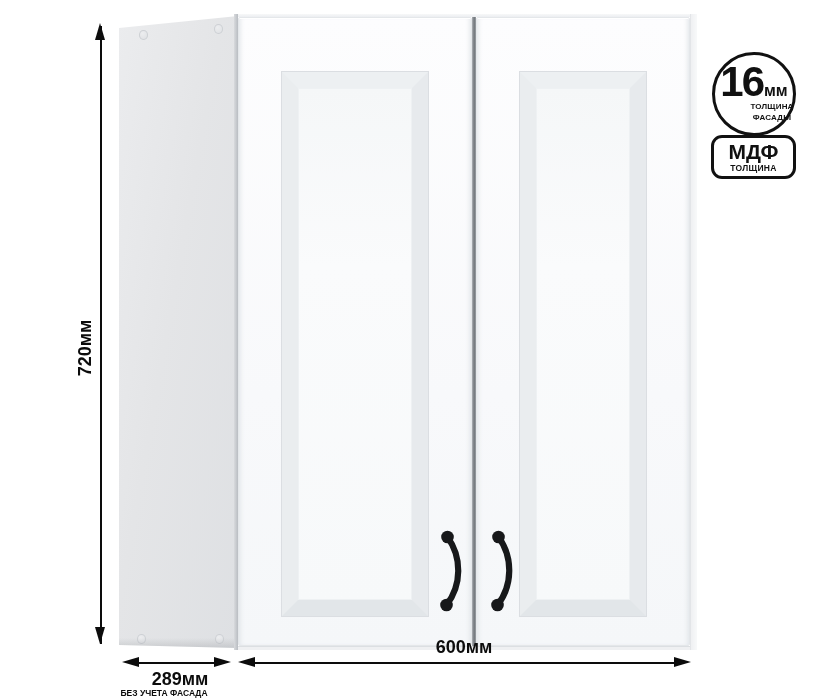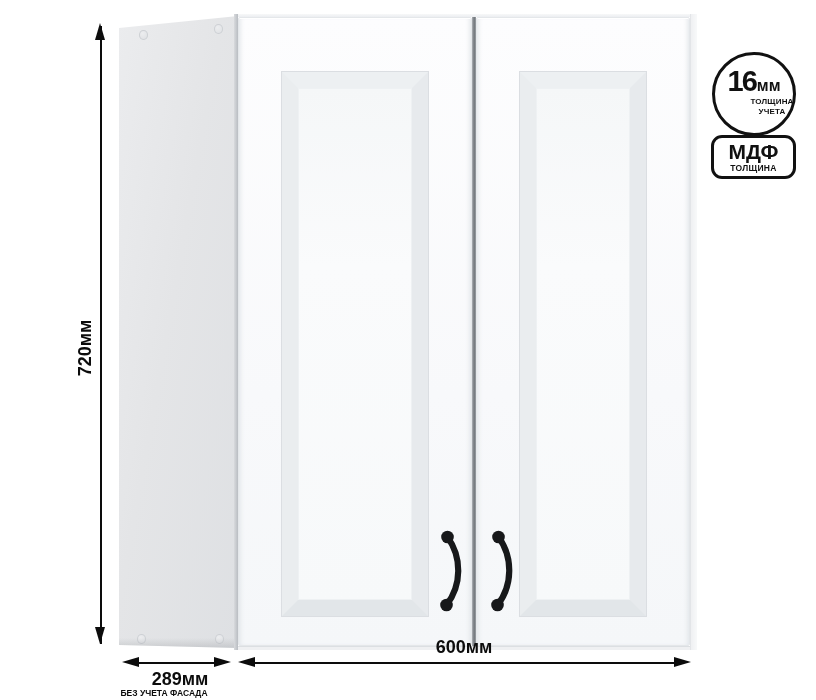--- a/index.html
+++ b/index.html
@@ -59,21 +59,21 @@
   .dim-label{position:absolute;font-weight:bold;font-size:18px;line-height:1;text-align:center;color:#0c0c0c;white-space:nowrap;}
   .dim-label.vertical{width:100px;height:20px;transform:rotate(-90deg);}
   .dim-note{position:absolute;font-weight:bold;font-size:8.5px;line-height:1;text-align:center;color:#0c0c0c;white-space:nowrap;}
   
   .badge-circle{
     position:absolute;left:712px;top:52px;width:84px;height:84px;box-sizing:border-box;
     border:3px solid #111111;border-radius:50%;background:#ffffff;
     display:flex;flex-direction:column;align-items:center;justify-content:center;text-align:center;
   }
   .badge-big-row{display:flex;align-items:flex-end;}
-  .badge-value{font-weight:bold;font-size:29px;line-height:0.82;letter-spacing:-2px;color:#111;}
+  .badge-value{font-weight:bold;font-size:42px;line-height:0.82;letter-spacing:-2px;color:#111;}
   .badge-unit{font-weight:bold;font-size:16px;line-height:1;color:#111;margin-left:1px;}
   .badge-cap{font-weight:600;font-size:8px;line-height:1.3;color:#111;margin-top:3px;letter-spacing:0.2px;margin-left:36px;}
   .badge-rect{
     position:absolute;left:711px;top:135px;width:85px;height:44px;box-sizing:border-box;
     border:3px solid #111111;border-radius:11px;background:#ffffff;
     display:flex;flex-direction:column;align-items:center;justify-content:center;text-align:center;
   }
   .badge-mat{font-weight:bold;font-size:21px;line-height:1;color:#111;}
   .badge-mat-cap{font-weight:600;font-size:8.5px;line-height:1;color:#111;margin-top:2px;letter-spacing:0.3px;}
 </style>
@@ -132,21 +132,21 @@
   <div class="arrow aright" style="left:674px;top:657px;"></div>
   <div class="dim-label" style="left:384px;top:638px;width:160px;">600мм</div>
 
   <div class="badge-circle">
     <div class="badge-big-row">
       <span class="badge-value">16</span>
       <span class="badge-unit">мм</span>
     </div>
     <div class="badge-cap">
       <div>ТОЛЩИНА</div>
-      <div>УЧЕТА</div>
+      <div>ФАСАДЫ</div>
     </div>
   </div>
   <div class="badge-rect">
     <div class="badge-mat">МДФ</div>
     <div class="badge-mat-cap">ТОЛЩИНА</div>
   </div>
 
 </div>
 
 </body></html>

